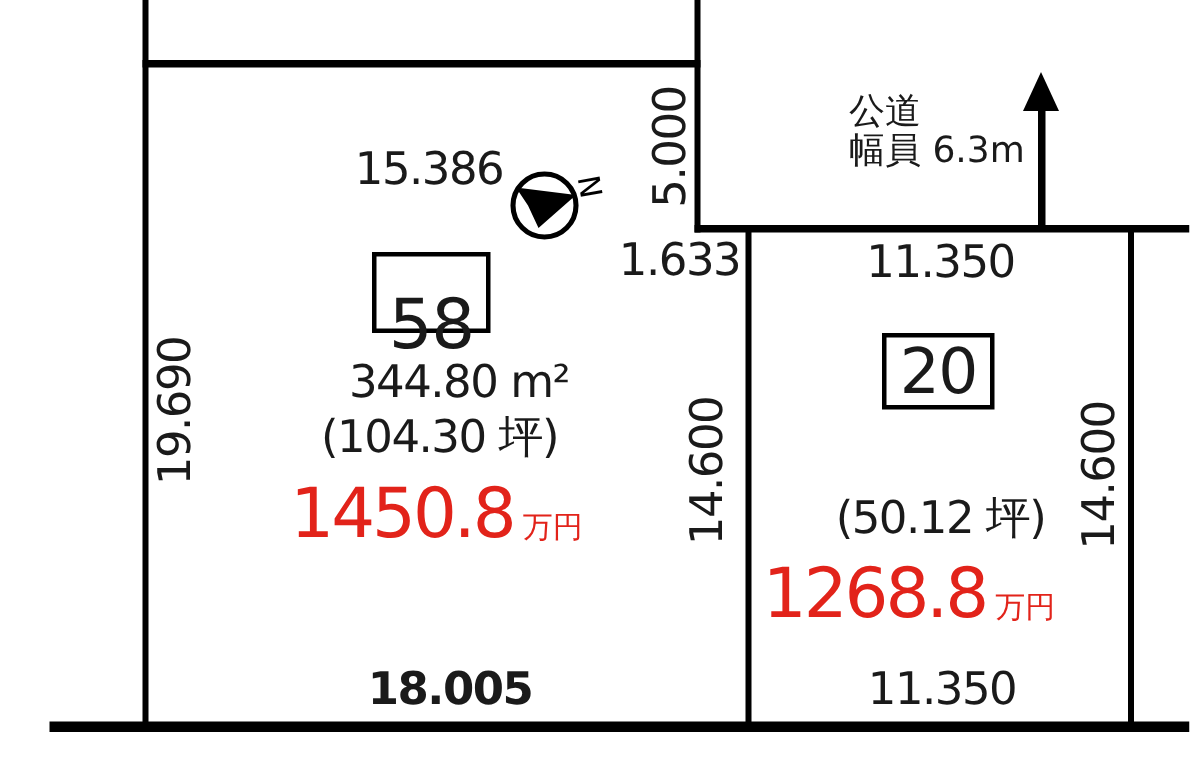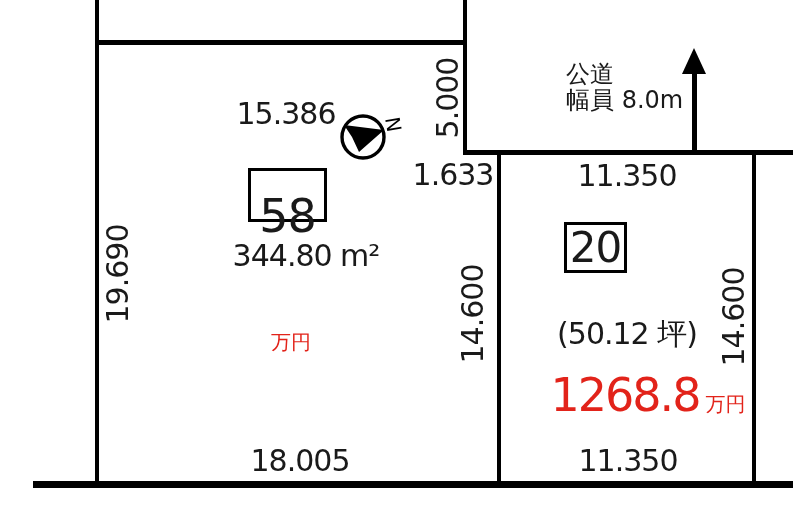--- a/index.html
+++ b/index.html
@@ -76,50 +76,52 @@
   <div class="hline" style="left:463px;top:150px;width:330px;height:5px;"></div>
   <div class="vline" style="left:497px;top:150px;width:4px;height:337px;"></div>
   <div class="vline" style="left:752px;top:150px;width:4px;height:337px;"></div>
   <div class="hline" style="left:33px;top:481px;width:760px;height:7px;"></div>
 
   <div class="arrow-shaft"></div>
   <div class="arrow-head"></div>
 
   <div class="road-label">
     <div>公道</div>
-    <div>幅員 8.0m</div>
+    <div>幅員 6.3m</div>
   </div>
 
   <svg class="compass" width="72" height="60" viewBox="0 0 72 60">
     <circle cx="29" cy="29" r="21" fill="none" stroke="#000" stroke-width="3.4"></circle>
     <polygon points="50,22 10,17 18,29 25,44" fill="#000"></polygon>
     <text x="53" y="22" font-size="20" fill="#000" transform="rotate(80 59 15)">N</text>
   </svg>
 
   <div class="plot-box" style="left:248px;top:168px;width:79px;height:54px;">
     <span class="num" style="font-size:46px;margin-top:42px;">58</span>
   </div>
   <div class="area-line" style="left:306px;top:255px;">344.80 m²</div>
+  <div class="area-line" style="left:293px;top:292px;">(104.30 坪)</div>
   <div class="price" style="left:291px;top:342px;">
+    <span class="val">1450.8</span>
     <span class="unit">万円</span>
   </div>
 
-  <div class="plot-box" style="left:564px;top:222px;width:63px;height:51px;">
+  <div class="plot-box" style="left:588px;top:222px;width:75px;height:51px;">
     <span class="num">20</span>
   </div>
-  <div class="area-line" style="left:627px;top:334px;">(50.12 坪)</div>
-  <div class="price" style="left:648px;top:395px;">
+  <div class="area-line" style="left:627px;top:346px;">(50.12 坪)</div>
+  <div class="price" style="left:606px;top:395px;">
     <span class="val">1268.8</span>
     <span class="unit">万円</span>
   </div>
 
   <div class="dim" style="left:286px;top:65px;margin-top:48px;">15.386</div>
   <div class="dim vert" style="left:117px;top:274px;">19.690</div>
   <div class="dim vert" style="left:447px;top:98px;">5.000</div>
   <div class="dim" style="left:453px;top:174px;">1.633</div>
   <div class="dim vert" style="left:472px;top:314px;">14.600</div>
-  <div class="dim" style="left:300px;top:460px;">18.005</div>
+  <div class="dim" style="left:300px;top:460px;font-weight:bold;">18.005</div>
 
   <div class="dim" style="left:627px;top:175px;">11.350</div>
   <div class="dim vert" style="left:733px;top:317px;">14.600</div>
   <div class="dim" style="left:628px;top:460px;">11.350</div>
 
 </div>
 
 </body></html>

